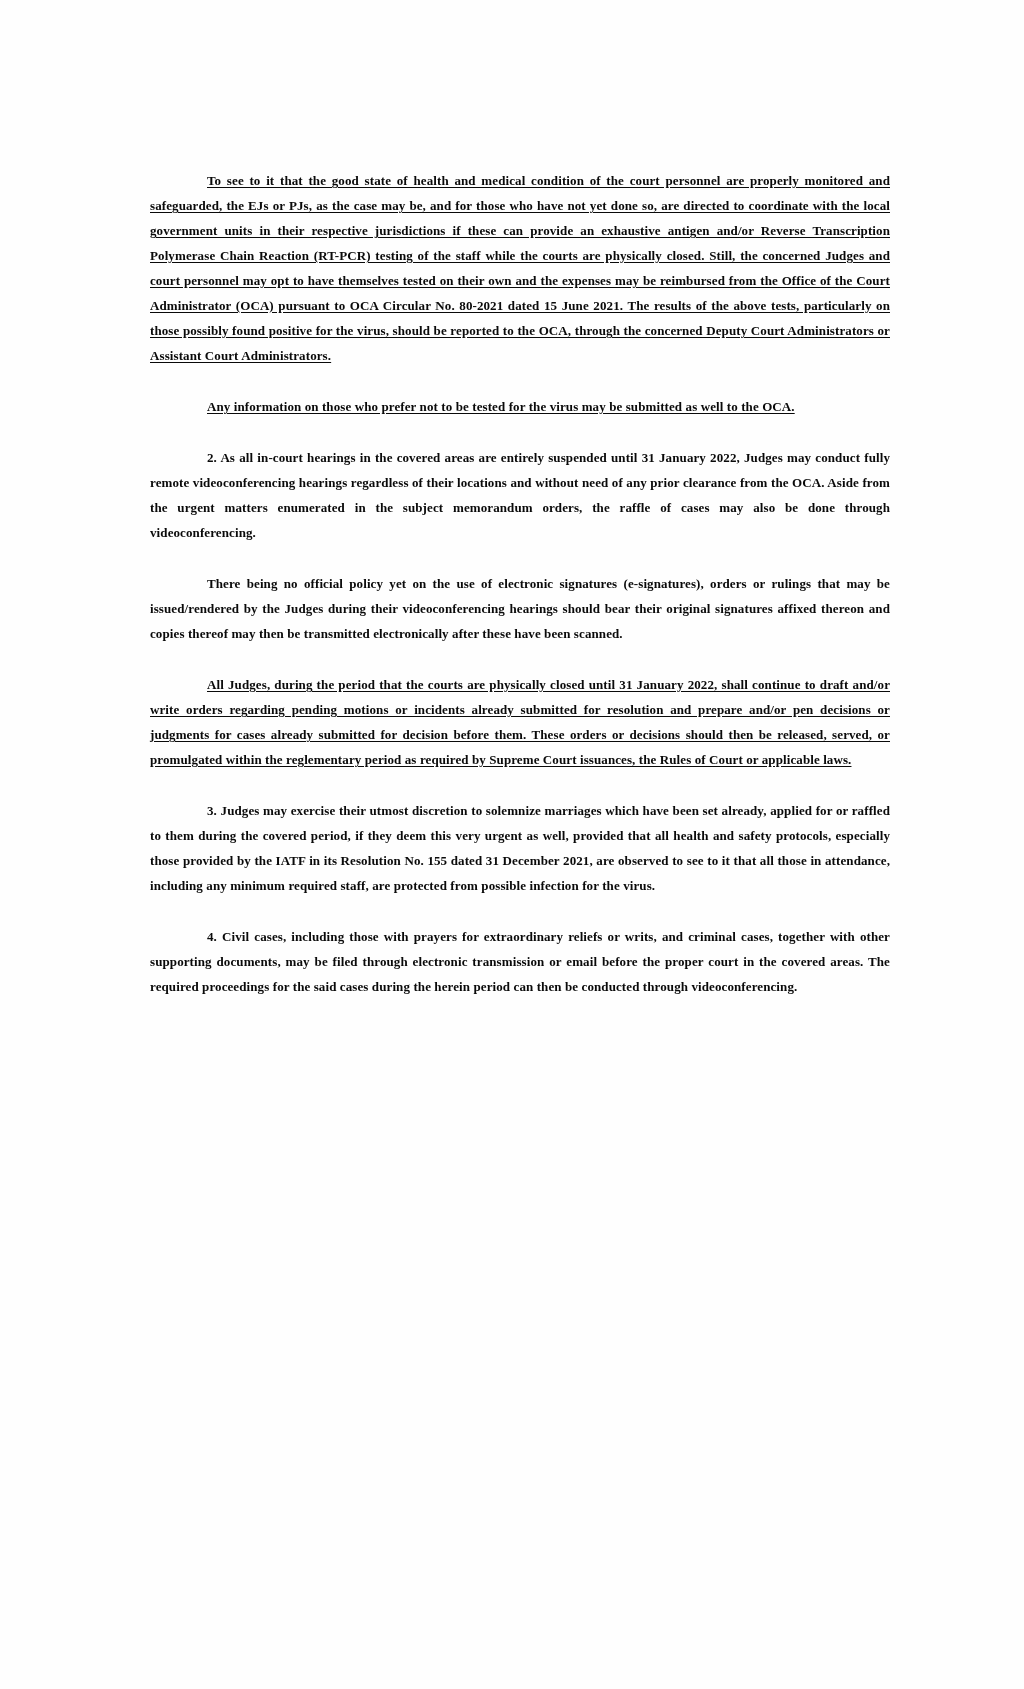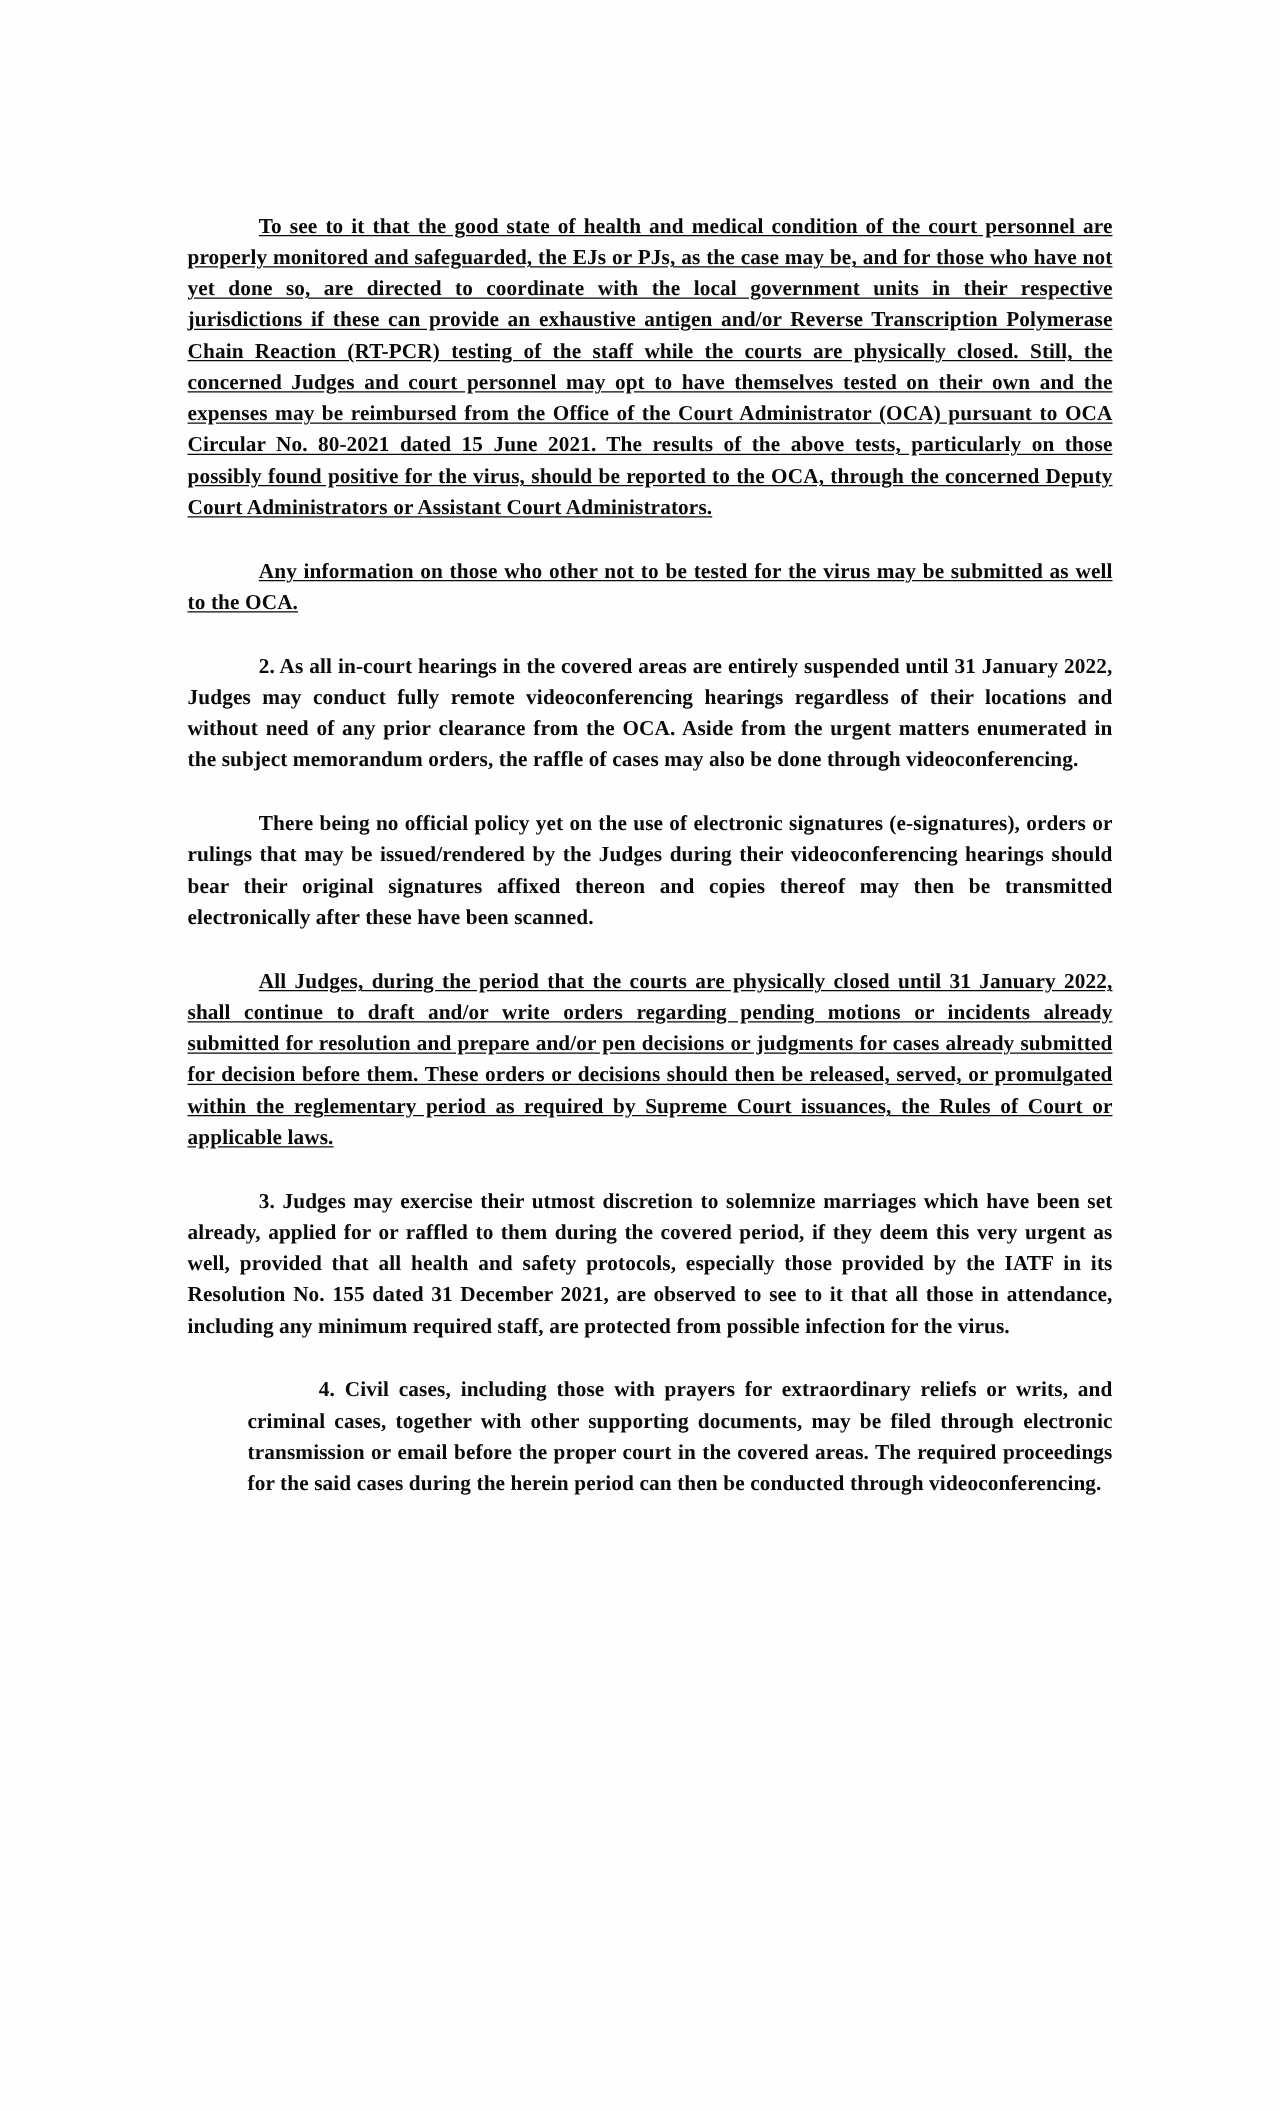--- a/index.html
+++ b/index.html
@@ -14,46 +14,45 @@
     background: #fefefe;
     overflow: hidden;
   }
   .content {
     position: absolute;
     left: 150px;
     top: 168px;
     width: 740px;
     color: #0a0a0a;
     font-family: "Liberation Serif", "DejaVu Serif", serif;
-    font-size: 17px;
+    font-size: 13px;
     line-height: 25px;
   }
   .para {
     margin: 0 0 26px 0;
     text-align: justify;
     text-indent: 57px;
     letter-spacing: 0.1px;
     font-weight: bold;
   }
   .para.emphasis {
     font-weight: 700;
     text-decoration: underline;
     text-underline-offset: 2px;
   }
   .para:last-child {
     margin-bottom: 0;
-    margin-left: 48px;
   }
 </style>
 </head>
 <body>
 
 <div class="page">
   <div class="content">
     <p class="para emphasis">To see to it that the good state of health and medical condition of the court personnel are properly monitored and safeguarded, the EJs or PJs, as the case may be, and for those who have not yet done so, are directed to coordinate with the local government units in their respective jurisdictions if these can provide an exhaustive antigen and/or Reverse Transcription Polymerase Chain Reaction (RT-PCR) testing of the staff while the courts are physically closed. Still, the concerned Judges and court personnel may opt to have themselves tested on their own and the expenses may be reimbursed from the Office of the Court Administrator (OCA) pursuant to OCA Circular No. 80-2021 dated 15 June 2021. The results of the above tests, particularly on those possibly found positive for the virus, should be reported to the OCA, through the concerned Deputy Court Administrators or Assistant Court Administrators.</p>
-    <p class="para emphasis">Any information on those who other not to be tested for the virus may be submitted as well to the OCA.</p>
+    <p class="para emphasis">Any information on those who prefer not to be tested for the virus may be submitted as well to the OCA.</p>
     <p class="para">2. As all in-court hearings in the covered areas are entirely suspended until 31 January 2022, Judges may conduct fully remote videoconferencing hearings regardless of their locations and without need of any prior clearance from the OCA. Aside from the urgent matters enumerated in the subject memorandum orders, the raffle of cases may also be done through videoconferencing.</p>
     <p class="para">There being no official policy yet on the use of electronic signatures (e-signatures), orders or rulings that may be issued/rendered by the Judges during their videoconferencing hearings should bear their original signatures affixed thereon and copies thereof may then be transmitted electronically after these have been scanned.</p>
     <p class="para emphasis">All Judges, during the period that the courts are physically closed until 31 January 2022, shall continue to draft and/or write orders regarding pending motions or incidents already submitted for resolution and prepare and/or pen decisions or judgments for cases already submitted for decision before them. These orders or decisions should then be released, served, or promulgated within the reglementary period as required by Supreme Court issuances, the Rules of Court or applicable laws.</p>
     <p class="para">3. Judges may exercise their utmost discretion to solemnize marriages which have been set already, applied for or raffled to them during the covered period, if they deem this very urgent as well, provided that all health and safety protocols, especially those provided by the IATF in its Resolution No. 155 dated 31 December 2021, are observed to see to it that all those in attendance, including any minimum required staff, are protected from possible infection for the virus.</p>
     <p class="para">4. Civil cases, including those with prayers for extraordinary reliefs or writs, and criminal cases, together with other supporting documents, may be filed through electronic transmission or email before the proper court in the covered areas. The required proceedings for the said cases during the herein period can then be conducted through videoconferencing.</p>
   </div>
 </div>
 
 </body></html>

